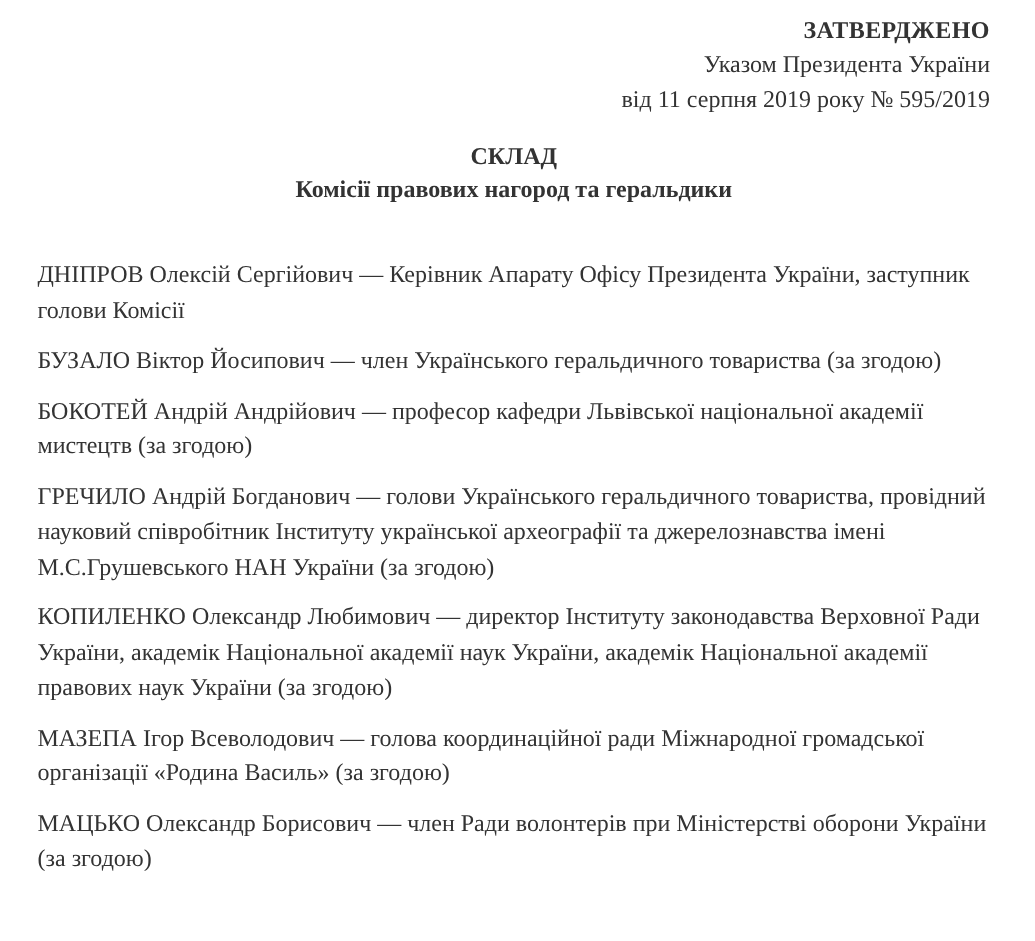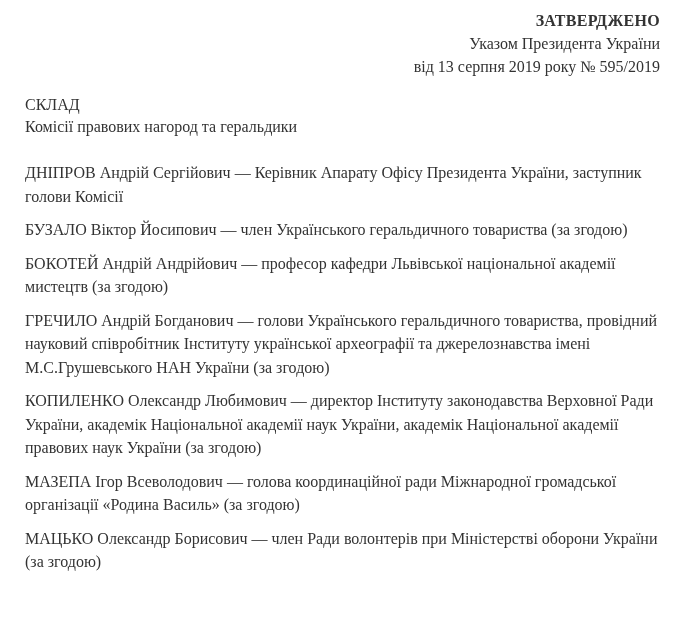--- a/index.html
+++ b/index.html
@@ -20,50 +20,50 @@
   }
   .approval {
     text-align: right;
     line-height: 23px;
   }
   .approval .approval-heading {
     font-weight: bold;
     letter-spacing: 0.3px;
   }
   .doc-title {
-    text-align: left;
-    font-weight: normal;
+    text-align: center;
+    font-weight: bold;
     line-height: 22px;
     margin-top: 16px;
-    margin-bottom: 23px;
+    margin-bottom: 34px;
   }
   .members p {
     margin: 0 0 10px 0;
     line-height: 23.5px;
     text-align: left;
   }
 </style>
 </head>
 <body>
 
 <div class="page">
 
   <div class="approval">
     <div class="approval-heading">ЗАТВЕРДЖЕНО</div>
     <div class="approval-line">Указом Президента України</div>
-    <div class="approval-line">від 13 серпня 2019 року № 595/2019</div>
+    <div class="approval-line">від 11 серпня 2019 року № 595/2019</div>
   </div>
 
   <div class="doc-title">
     <div>СКЛАД</div>
     <div>Комісії правових нагород та геральдики</div>
   </div>
 
   <div class="members">
-      <p>ДНІПРОВ Андрій Сергійович — Керівник Апарату Офісу Президента України, заступник голови Комісії</p>
+      <p>ДНІПРОВ Олексій Сергійович — Керівник Апарату Офісу Президента України, заступник голови Комісії</p>
       <p>БУЗАЛО Віктор Йосипович — член Українського геральдичного товариства (за згодою)</p>
       <p>БОКОТЕЙ Андрій Андрійович — професор кафедри Львівської національної академії мистецтв (за згодою)</p>
       <p>ГРЕЧИЛО Андрій Богданович — голови Українського геральдичного товариства, провідний науковий співробітник Інституту української археографії та джерелознавства імені М.С.Грушевського НАН України (за згодою)</p>
       <p>КОПИЛЕНКО Олександр Любимович — директор Інституту законодавства Верховної Ради України, академік Національної академії наук України, академік Національної академії правових наук України (за згодою)</p>
       <p>МАЗЕПА Ігор Всеволодович — голова координаційної ради Міжнародної громадської організації «Родина Василь» (за згодою)</p>
       <p>МАЦЬКО Олександр Борисович — член Ради волонтерів при Міністерстві оборони України (за згодою)</p>
     </div>
 
 </div>
 

